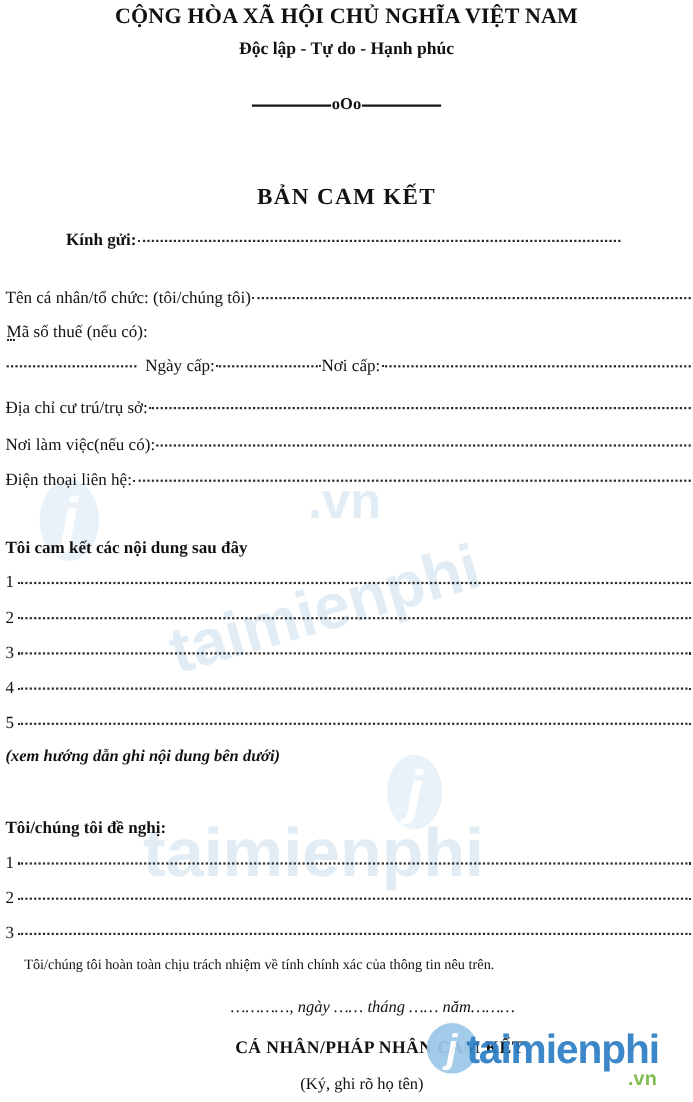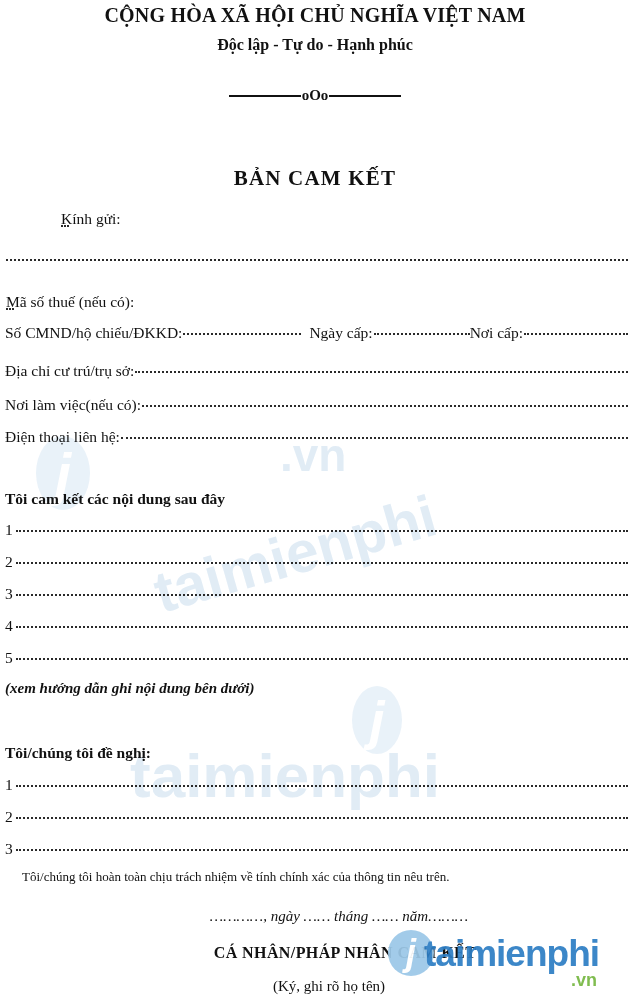--- a/index.html
+++ b/index.html
@@ -93,25 +93,24 @@
     font-weight: bold;
     letter-spacing: 1.2px;
   }
 
   .kinhgui {
     position: absolute;
     left: 60px;
     right: 66px;
     top: 210px;
     font-size: 15.5px;
-    font-weight: normal;
+    font-weight: bold;
     display: flex;
     align-items: baseline;
     white-space: nowrap;
-    flex-direction: column;
   }
 
   .field {
     position: absolute;
     left: 5px;
     right: 2px;
     font-size: 15.5px;
     display: flex;
     align-items: baseline;
     white-space: nowrap;
@@ -264,30 +263,30 @@
     </div>
 
     <div class="doc-title ctr">BẢN CAM KẾT</div>
 
     <div class="kinhgui">
       <span>Kính gửi:</span>
       <span class="dots"></span>
     </div>
 
     <div class="field" style="top:262px;">
+      <span class="lbl">Tên cá nhân/tổ chức: (tôi/chúng tôi)</span>
       <span class="dots"></span>
     </div>
 
     <div class="field" style="top:293px;flex-direction:column;">
       <span class="lbl">Mã số thuế (nếu có):</span>
       <span class="dots"></span>
     </div>
 
     <div class="field" style="top:324px;">
-      <span class="lbl">Số CMND/hộ chiếu/ĐKKD:</span>
       <span class="dots fixed-sm"></span>
       <span class="lbl" style="padding-left:8px;">Ngày cấp:</span>
       <span class="dots fixed-md"></span>
       <span class="lbl">Nơi cấp:</span>
       <span class="dots"></span>
     </div>
 
     <div class="field" style="top:362px;">
       <span class="lbl">Địa chỉ cư trú/trụ sở:</span>
       <span class="dots"></span>

